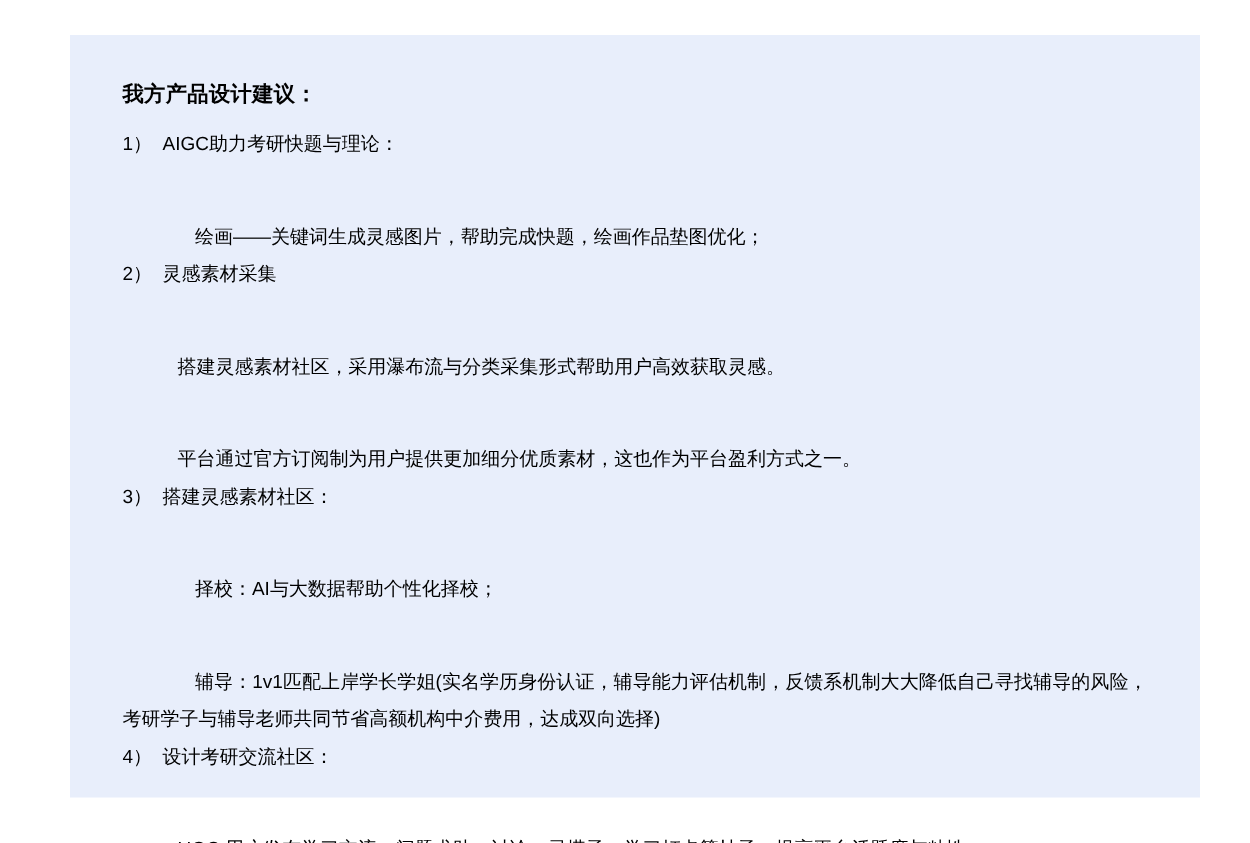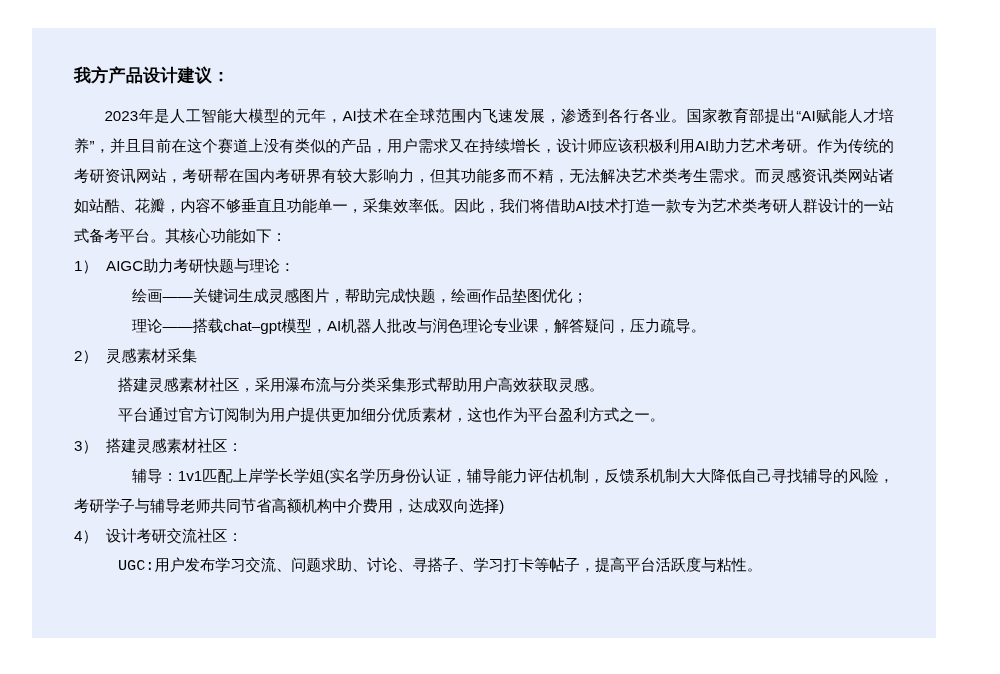--- a/index.html
+++ b/index.html
@@ -7,21 +7,21 @@
     padding: 0;
   }
   body {
     width: 1000px;
     height: 674px;
     background: #ffffff;
     font-family: "Liberation Sans", sans-serif;
   }
   .page {
     position: absolute;
-    left: 32px;
+    left: 56px;
     top: 28px;
     width: 904px;
     height: 610px;
     background: #e8eefb;
     box-sizing: border-box;
     padding: 36px 42px 20px 42px;
   }
   .doc-title {
     font-size: 17px;
     font-weight: bold;
@@ -57,62 +57,62 @@
     display: inline-block;
     width: 32px;
   }
   .sub {
     display: block;
     font-size: 15.2px;
     line-height: 30px;
     color: #000000;
     text-align: justify;
     text-justify: inter-ideograph;
+    margin-top: 44px;
   }
-  .sub.indent-1 { padding-left: 44px; text-indent: 0; font-family: Liberation Mono, monospace; }
+  .sub.indent-1 { padding-left: 44px; text-indent: 0; }
   .sub.indent-2 { padding-left: 58px; text-indent: 0; }
   .sub.hang {
     padding-left: 0;
     text-indent: 58px;
   }
   .sub.hang-sm {
     padding-left: 0;
     text-indent: 44px;
   }
 </style>
 </head>
 <body>
 
 <div class="page">
   <h1 class="doc-title">我方产品设计建议：</h1>
 
-  <p class="para">2023年是人工智能大模型的元年，AI技术在全球范围内飞速发展，渗透到各行各业。国家教育部提出“AI赋能人才培养”，并且目前在这个赛道上没有类似的产品，用户需求又在持续增长，设计师应该积极利用AI助力艺术考研。作为传统的考研资讯网站，考研帮在国内考研界有较大影响力，但其功能多而不精，无法解决艺术类考生需求。而灵感资讯类网站诸如站酷、花瓣，内容不够垂直且功能单一，采集效率低。因此，我们将借助AI技术打造一款专为艺术类考研人群设计的一站式备考平台。其核心功能如下：</p>
 
   <ul class="list">
 
     <li class="list-item">
       <span class="item-head">
         <span class="num">1）</span><span>AIGC助力考研快题与理论：</span>
       </span>
       <span class="sub indent-2">绘画——关键词生成灵感图片，帮助完成快题，绘画作品垫图优化；</span>
-      <span class="sub indent-2">理论——搭载chat–gpt模型，AI机器人批改与润色理论专业课，解答疑问，压力疏导。</span>
     </li>
 
     <li class="list-item">
       <span class="item-head">
         <span class="num">2）</span><span>灵感素材采集</span>
       </span>
       <span class="sub indent-1">搭建灵感素材社区，采用瀑布流与分类采集形式帮助用户高效获取灵感。</span>
       <span class="sub indent-1">平台通过官方订阅制为用户提供更加细分优质素材，这也作为平台盈利方式之一。</span>
     </li>
 
     <li class="list-item">
       <span class="item-head">
         <span class="num">3）</span><span>搭建灵感素材社区：</span>
       </span>
+      <span class="sub indent-2">择校：AI与大数据帮助个性化择校；</span>
       <span class="sub hang">辅导：1v1匹配上岸学长学姐(实名学历身份认证，辅导能力评估机制，反馈系机制大大降低自己寻找辅导的风险，考研学子与辅导老师共同节省高额机构中介费用，达成双向选择)</span>
     </li>
 
     <li class="list-item">
       <span class="item-head">
         <span class="num">4）</span><span>设计考研交流社区：</span>
       </span>
       <span class="sub indent-1">UGC:用户发布学习交流、问题求助、讨论、寻搭子、学习打卡等帖子，提高平台活跃度与粘性。</span>
     </li>
 

